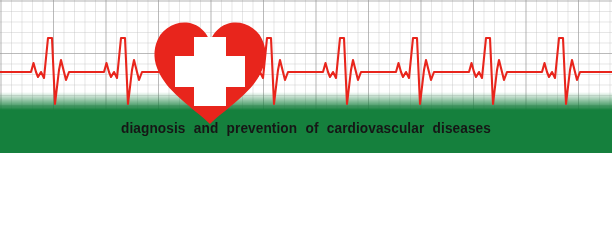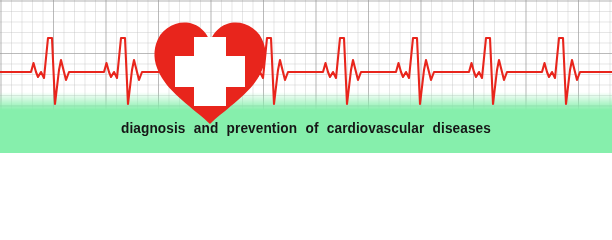--- a/index.html
+++ b/index.html
@@ -4,21 +4,21 @@
 <style>
   html, body {
     margin: 0;
     padding: 0;
     background: #ffffff;
   }
   #banner {
     position: relative;
     width: 612px;
     height: 153px;
-    background: #86efac;
+    background: #15803d;
     overflow: hidden;
     font-family: "Liberation Sans", sans-serif;
   }
   
   #grid {
     position: absolute;
     left: 0;
     top: 0;
     width: 612px;
     height: 112px;

